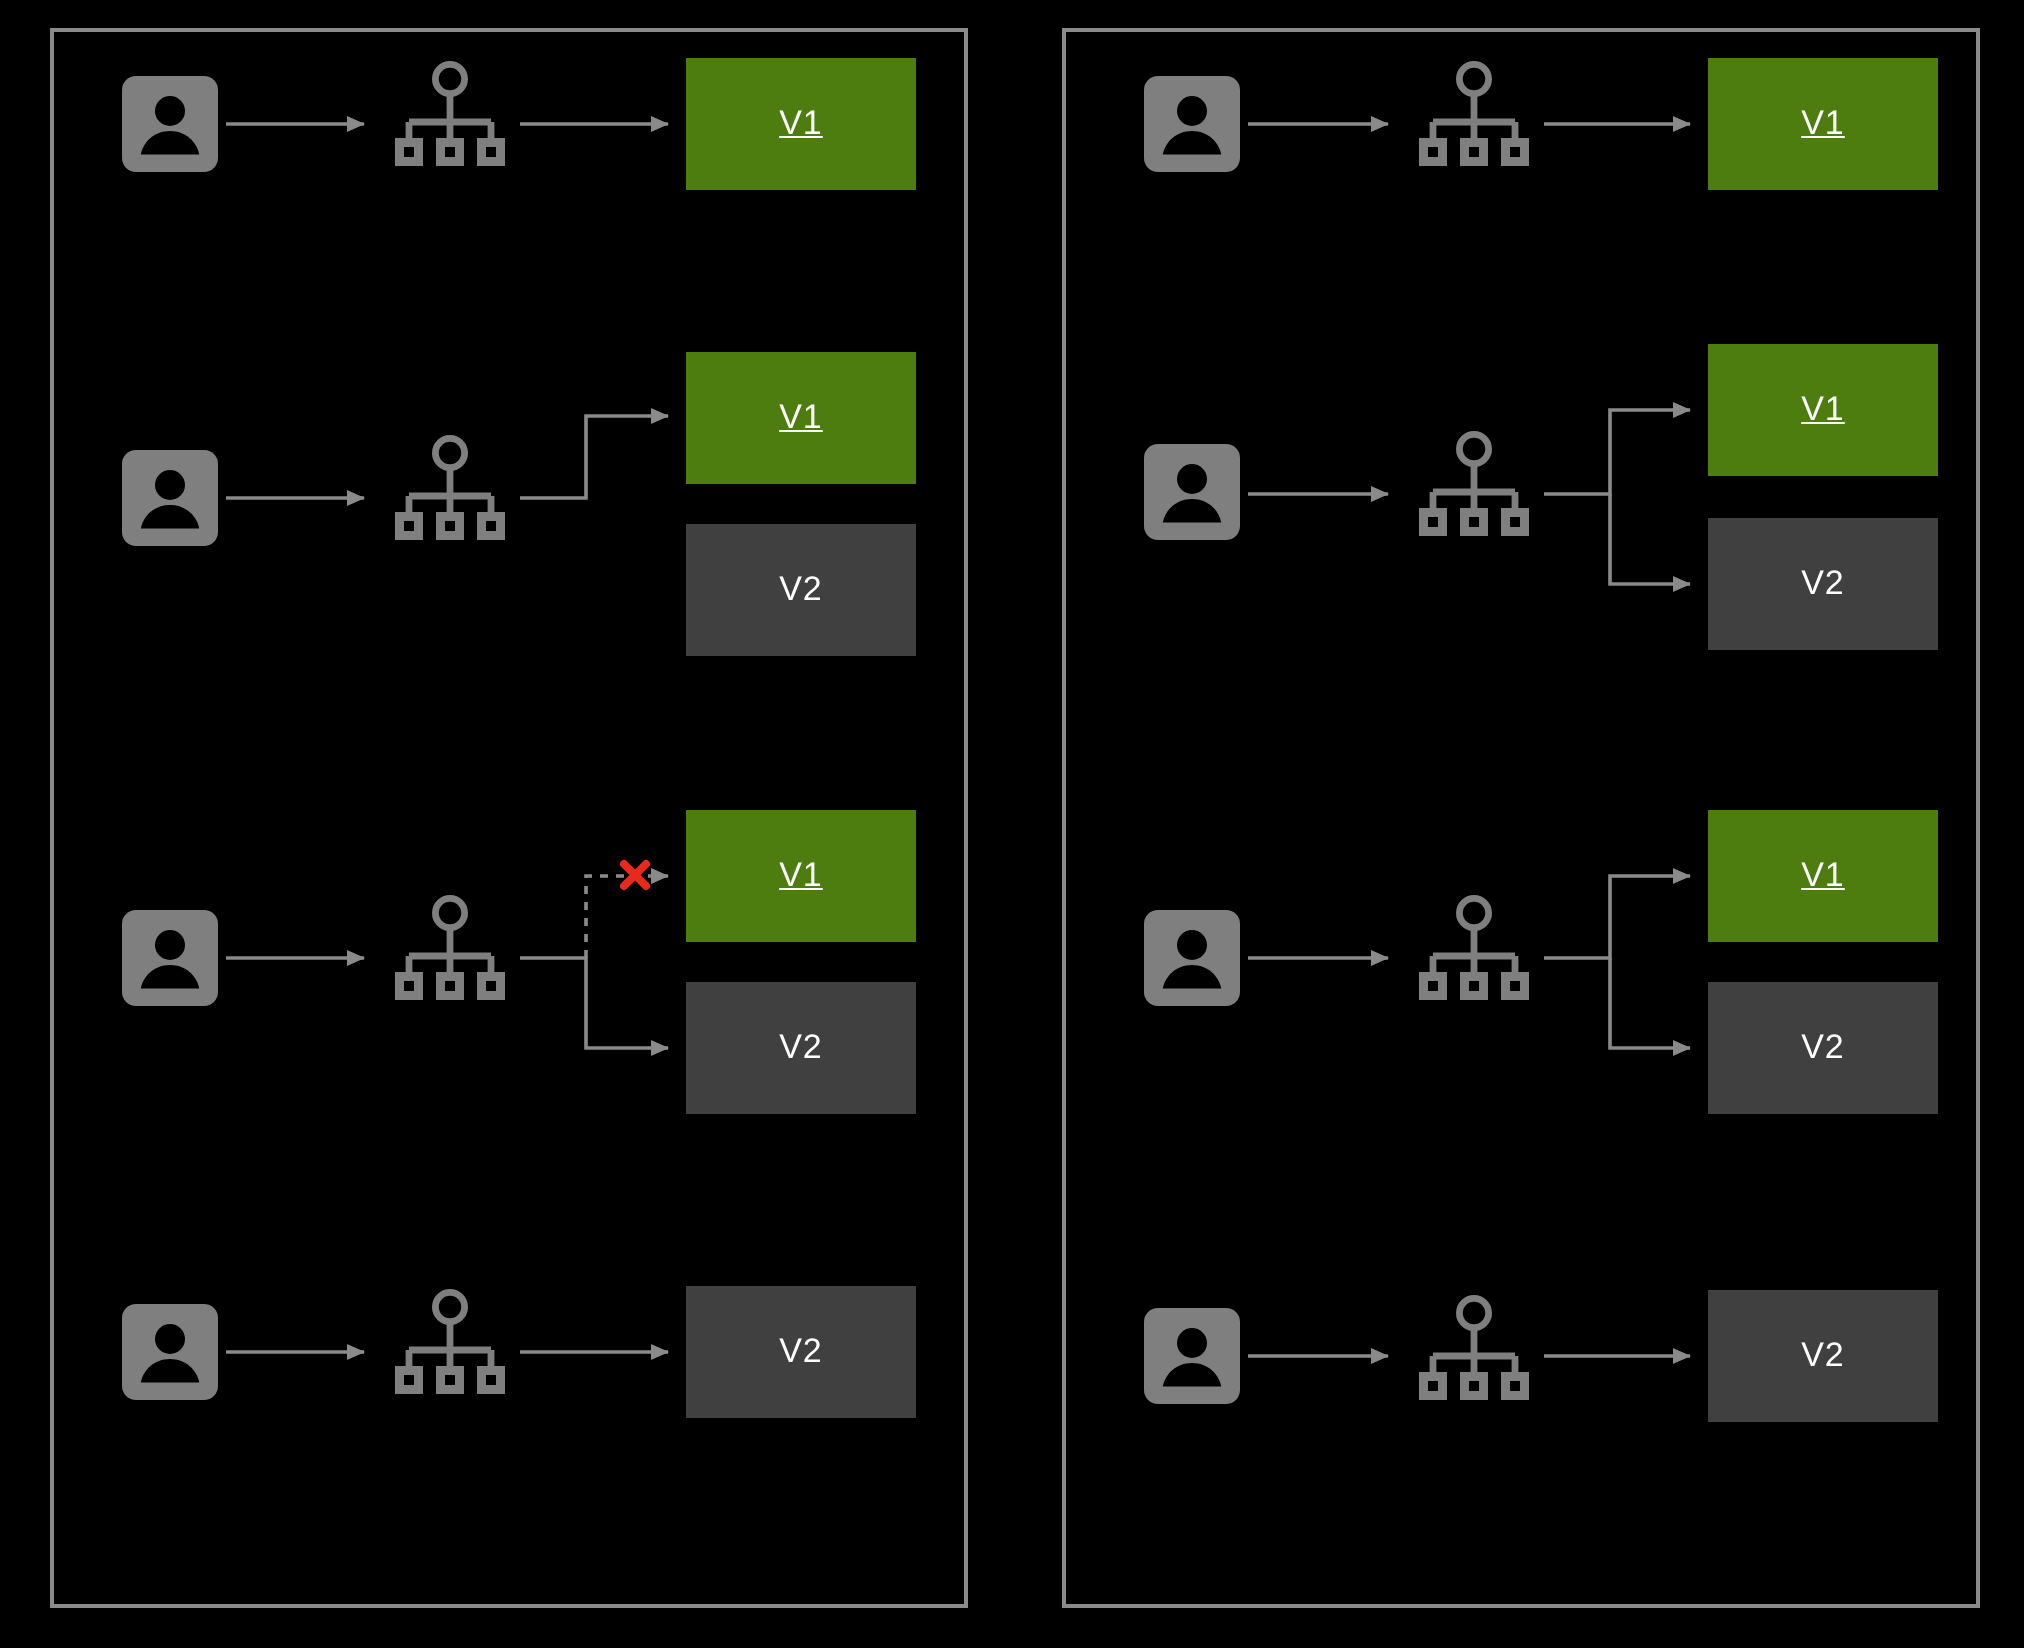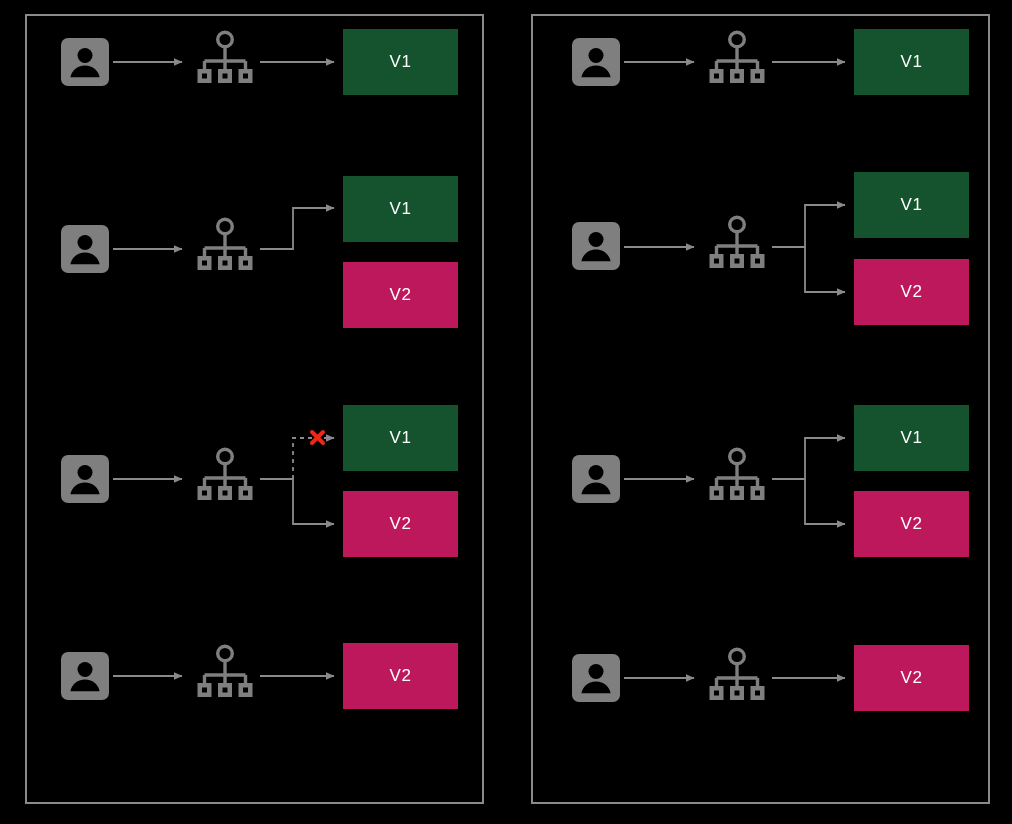--- a/index.html
+++ b/index.html
@@ -41,22 +41,22 @@
     width: 115px;
     height: 66px;
     display: flex;
     align-items: center;
     justify-content: center;
     color: #ffffff;
     font-size: 17px;
     letter-spacing: 0.5px;
     font-family: "Liberation Sans", sans-serif;
   }
-  .svc.v1 { background: #14532d; }
-  .svc.v2 { background: #be185d; }
+  .svc.v1 { background: #4d7c0f; text-decoration: underline; }
+  .svc.v2 { background: #404040; }
 
   
   .edges {
     position: absolute;
     left: 0; top: 0;
     width: 1012px; height: 824px;
     pointer-events: none;
   }
 </style>
 </head>

